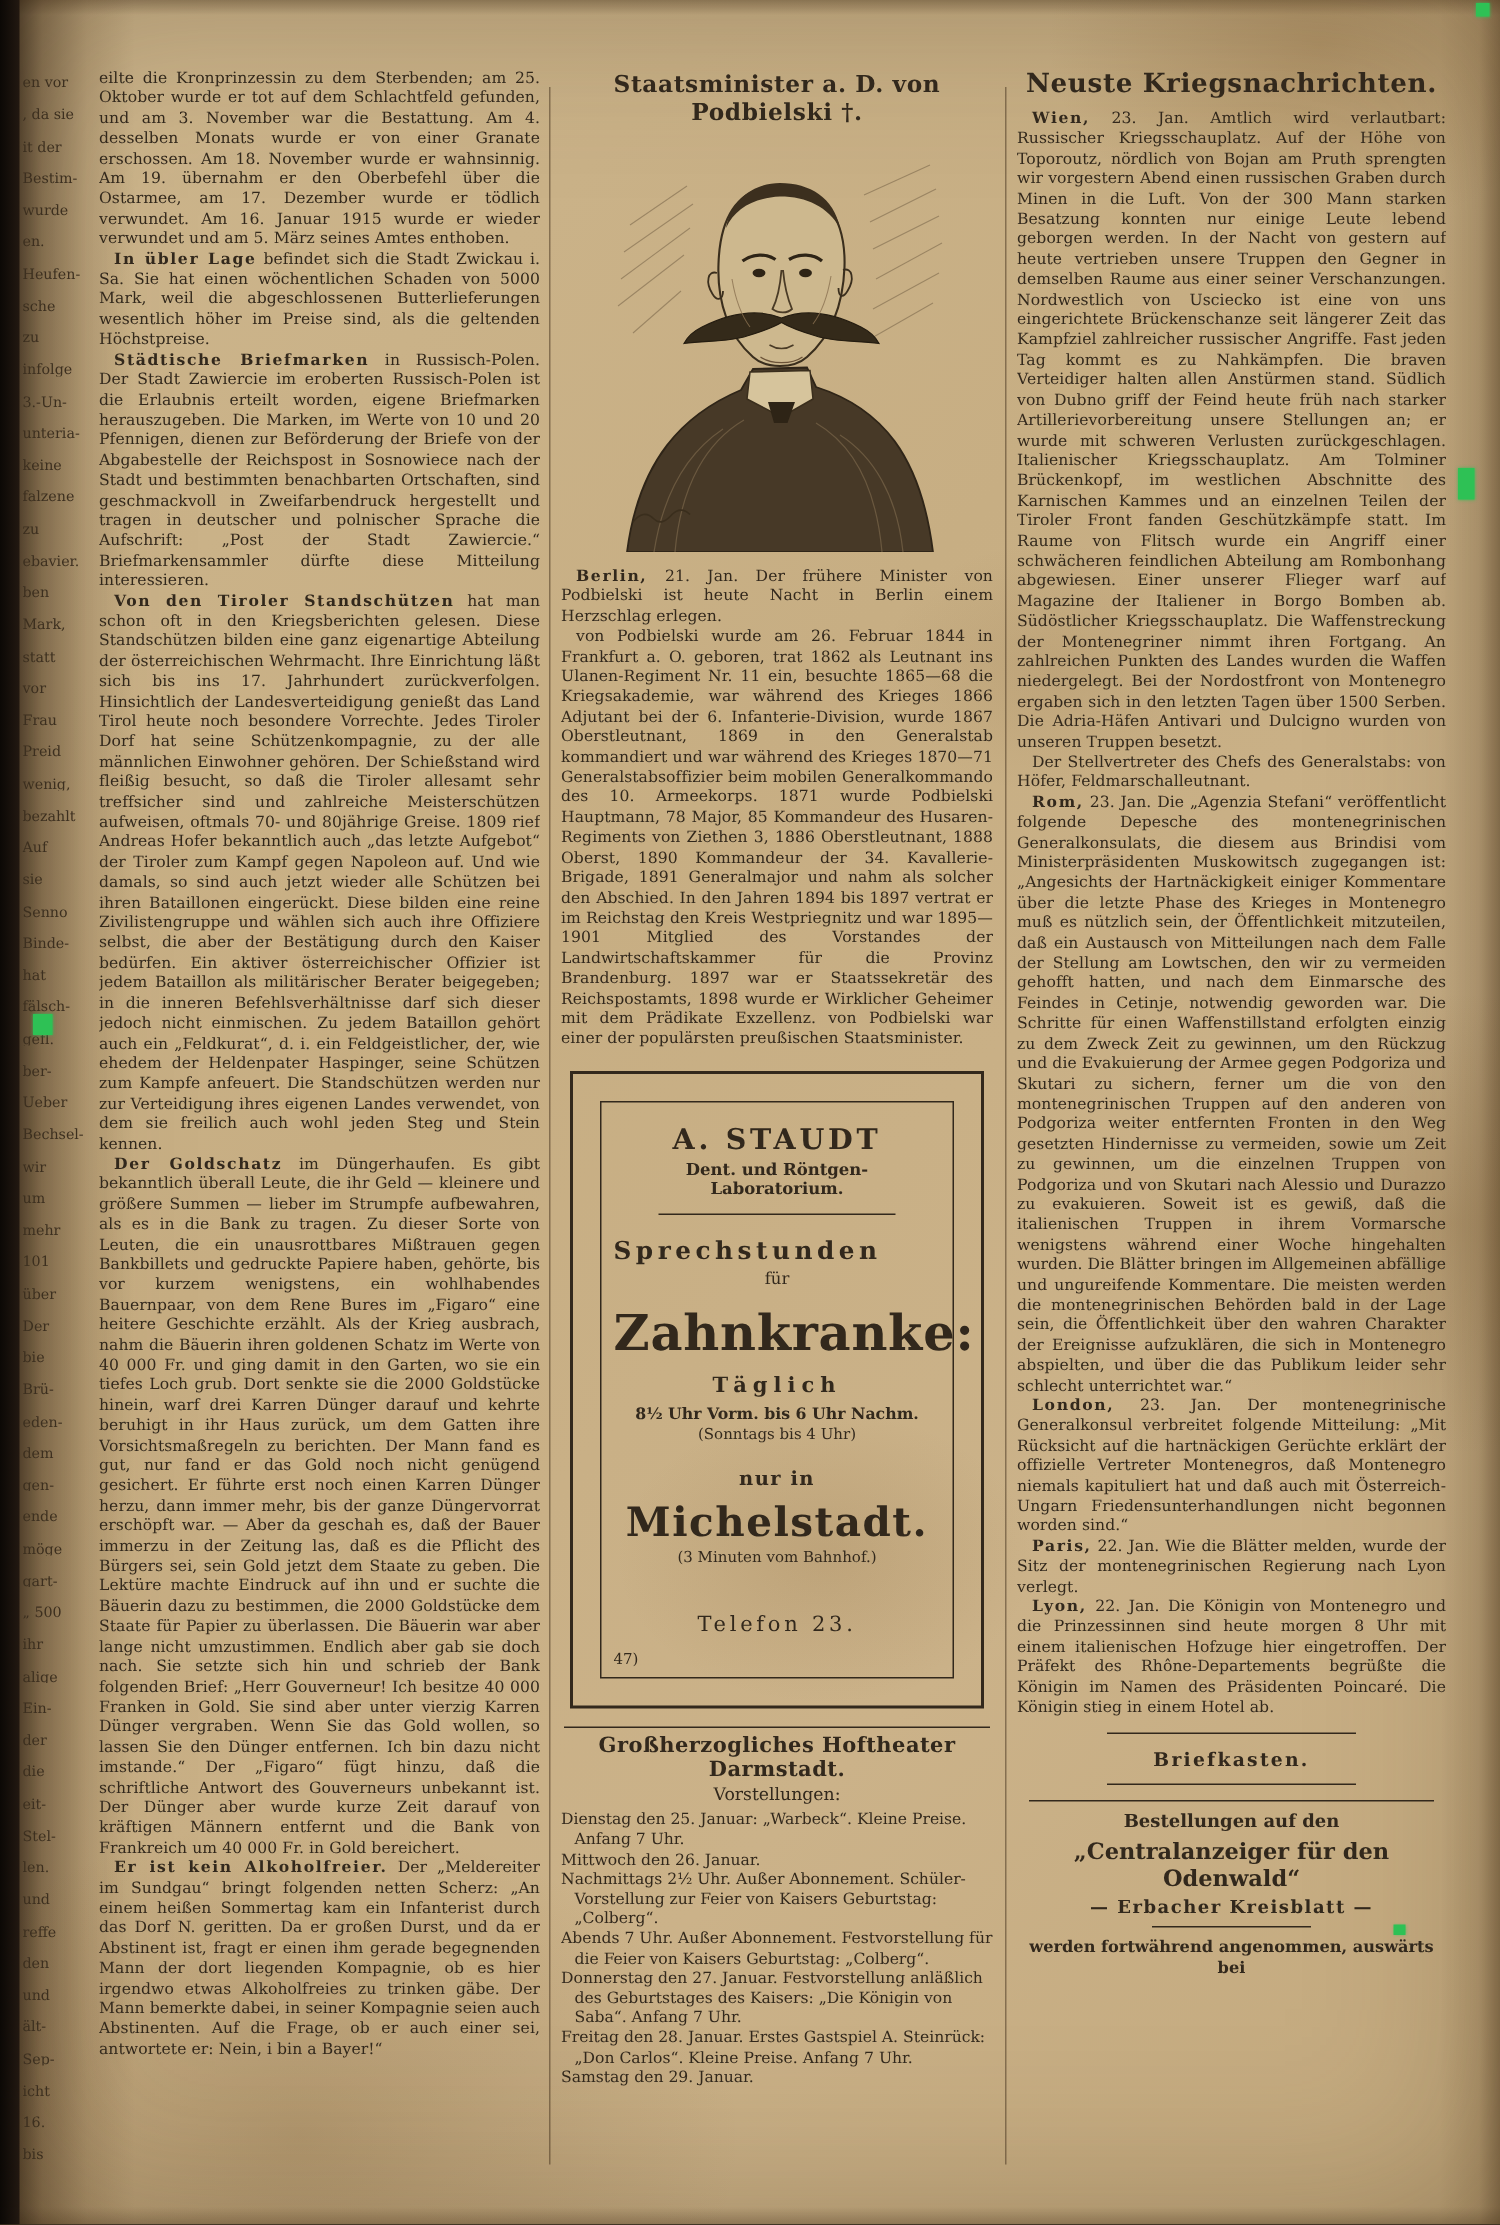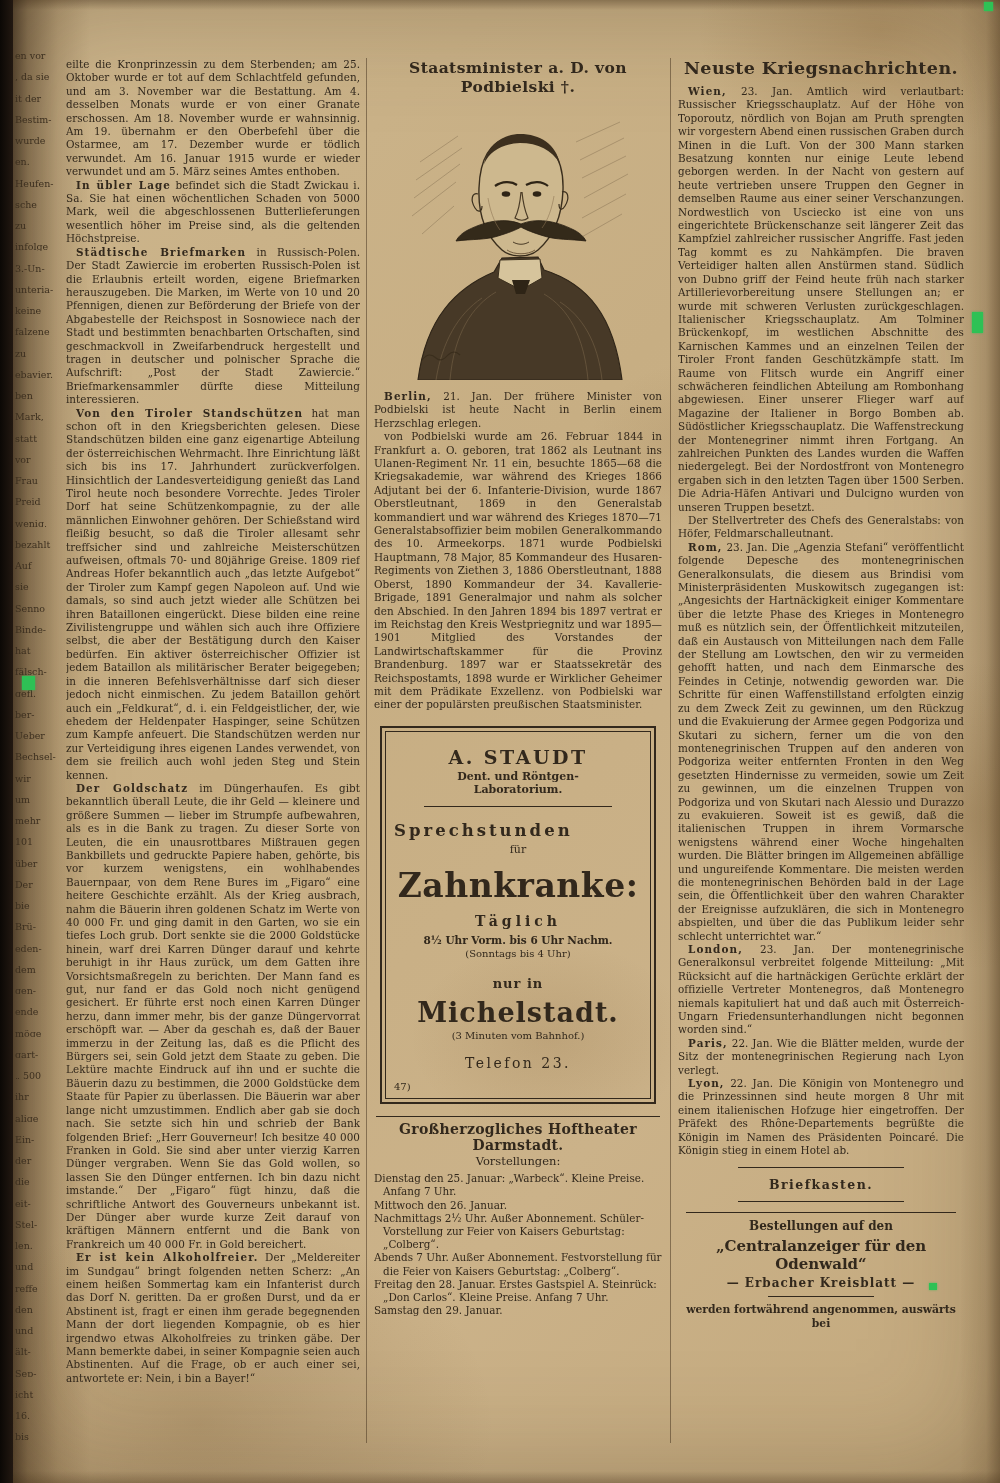--- a/index.html
+++ b/index.html
@@ -32,48 +32,48 @@
   
   .regmark{position:absolute;background:#2ec155;box-shadow:0 0 2px rgba(46,193,85,.8);}
   .rm1{left:984px;top:2px;width:9px;height:9px;}
   .rm2{left:972px;top:312px;width:11px;height:21px;}
   .rm3{left:22px;top:676px;width:13px;height:14px;}
   .rm4{left:929px;top:1283px;width:8px;height:7px;}
   
   .vrule{position:absolute;top:58px;bottom:40px;width:1px;background:rgba(64,46,26,.5);}
   .vr1{left:366px;} .vr2{left:670px;}
   
-  .col{position:absolute;top:58px;}
+  .col{position:absolute;top:46px;}
   .col1{left:66px;width:294px;height:1382px;overflow:hidden;}
   .col2{left:374px;width:288px;height:1382px;overflow:hidden;}
   .col3{left:678px;width:286px;height:1392px;overflow:hidden;}
   .body-text p, .para{
     margin:0;font-size:10.4px;line-height:13.4px;text-align:justify;
     text-indent:10px;letter-spacing:.05px;
   }
   .para.flush{text-indent:0;}
   .lead{font-weight:bold;letter-spacing:1.1px;}
   
   .art-headline{font-size:15.5px;font-weight:bold;text-align:center;margin:0 0 6px 0;letter-spacing:.4px;}
   .portrait-wrap{width:252px;margin:2px auto 6px auto;}
-  .ad-outer{border:2.5px solid var(--ink);padding:3px;margin:14px 6px 0 6px;}
+  .ad-outer{border:2.5px solid var(--ink);padding:18px;margin:14px 6px 0 6px;}
   .ad-inner{border:1px solid var(--ink);padding:12px 8px 6px 8px;}
   .ad-name{font-size:19px;font-weight:bold;letter-spacing:2.5px;text-align:center;margin:2px 0 2px 0;}
   .ad-sub{font-size:11px;font-weight:bold;text-align:center;line-height:13px;}
   .ad-rule{height:1px;background:var(--ink);margin:10px 30px;}
   .ad-sprech{font-size:16.5px;font-weight:bold;letter-spacing:3px;margin-top:14px;}
   .ad-fuer{font-size:11px;text-align:center;margin-top:3px;}
   .ad-zahn{font-size:33px;font-weight:bold;text-align:center;margin:10px 0 8px 0;letter-spacing:.5px;}
   .ad-taeglich{font-size:14px;font-weight:bold;letter-spacing:4px;text-align:center;}
   .ad-hours{font-size:10.5px;font-weight:bold;text-align:center;margin-top:5px;line-height:13px;}
   .ad-hours2{font-size:10px;text-align:center;line-height:13px;}
   .ad-nur{font-size:13px;font-weight:bold;text-align:center;margin-top:16px;letter-spacing:1px;}
   .ad-michel{font-size:27px;font-weight:bold;text-align:center;letter-spacing:1px;margin-top:6px;}
   .ad-bahnhof{font-size:10px;text-align:center;margin-top:2px;}
-  .ad-tel{font-size:14px;letter-spacing:2.5px;text-align:center;margin-top:14px;}
+  .ad-tel{font-size:14px;letter-spacing:2.5px;text-align:center;margin-top:31px;}
   .ad-num{font-size:10px;text-align:left;margin-top:10px;}
   .theater{margin-top:12px;}
   .theater-rule{height:1.5px;background:var(--ink);margin:0 2px 4px 2px;}
   .theater-title{font-size:14px;font-weight:bold;text-align:center;margin:2px 0 1px 0;letter-spacing:.3px;}
   .theater-sub{font-size:11.5px;text-align:center;margin-bottom:4px;}
   .playbill .line{font-size:10.4px;line-height:13.2px;text-indent:-9px;padding-left:9px;}
   
   .news-headline{font-size:17.5px;font-weight:bold;text-align:center;margin:0 0 7px 0;letter-spacing:.4px;}
   .sep{height:1px;background:var(--ink);margin:9px 60px;}
   .sep-wide{height:1.5px;background:var(--ink);margin:10px 8px 6px 8px;}
@@ -261,20 +261,21 @@
 
     <div class="theater">
       <div class="theater-rule"></div>
       <div class="theater-title">Großherzogliches Hoftheater Darmstadt.</div>
       <div class="theater-sub">Vorstellungen:</div>
       <div class="playbill">
           <div class="line">Dienstag den 25. Januar: „Warbeck“. Kleine Preise. Anfang 7 Uhr.</div>
           <div class="line">Mittwoch den 26. Januar.</div>
           <div class="line">Nachmittags 2½ Uhr. Außer Abonnement. Schüler-Vorstellung zur Feier von Kaisers Geburtstag: „Colberg“.</div>
           <div class="line">Abends 7 Uhr. Außer Abonnement. Festvorstellung für die Feier von Kaisers Geburtstag: „Colberg“.</div>
+          <div class="line">Donnerstag den 27. Januar. Festvorstellung anläßlich des Geburtstages des Kaisers: „Die Königin von Saba“. Anfang 7 Uhr.</div>
           <div class="line">Freitag den 28. Januar. Erstes Gastspiel A. Steinrück: „Don Carlos“. Kleine Preise. Anfang 7 Uhr.</div>
           <div class="line">Samstag den 29. Januar.</div>
         </div>
     </div>
   </div>
 
   <div class="col col3">
     <div class="news-headline">Neuste Kriegsnachrichten.</div>
     <div class="body-text">
         <p class="para"><span class="lead">Wien,</span> 23. Jan. Amtlich wird verlautbart: Russischer Kriegsschauplatz. Auf der Höhe von Toporoutz, nördlich von Bojan am Pruth sprengten wir vorgestern Abend einen russischen Graben durch Minen in die Luft. Von der 300 Mann starken Besatzung konnten nur einige Leute lebend geborgen werden. In der Nacht von gestern auf heute vertrieben unsere Truppen den Gegner in demselben Raume aus einer seiner Verschanzungen. Nordwestlich von Usciecko ist eine von uns eingerichtete Brückenschanze seit längerer Zeit das Kampfziel zahlreicher russischer Angriffe. Fast jeden Tag kommt es zu Nahkämpfen. Die braven Verteidiger halten allen Anstürmen stand. Südlich von Dubno griff der Feind heute früh nach starker Artillerievorbereitung unsere Stellungen an; er wurde mit schweren Verlusten zurückgeschlagen. Italienischer Kriegsschauplatz. Am Tolminer Brückenkopf, im westlichen Abschnitte des Karnischen Kammes und an einzelnen Teilen der Tiroler Front fanden Geschützkämpfe statt. Im Raume von Flitsch wurde ein Angriff einer schwächeren feindlichen Abteilung am Rombonhang abgewiesen. Einer unserer Flieger warf auf Magazine der Italiener in Borgo Bomben ab. Südöstlicher Kriegsschauplatz. Die Waffenstreckung der Montenegriner nimmt ihren Fortgang. An zahlreichen Punkten des Landes wurden die Waffen niedergelegt. Bei der Nordostfront von Montenegro ergaben sich in den letzten Tagen über 1500 Serben. Die Adria-Häfen Antivari und Dulcigno wurden von unseren Truppen besetzt.</p>

